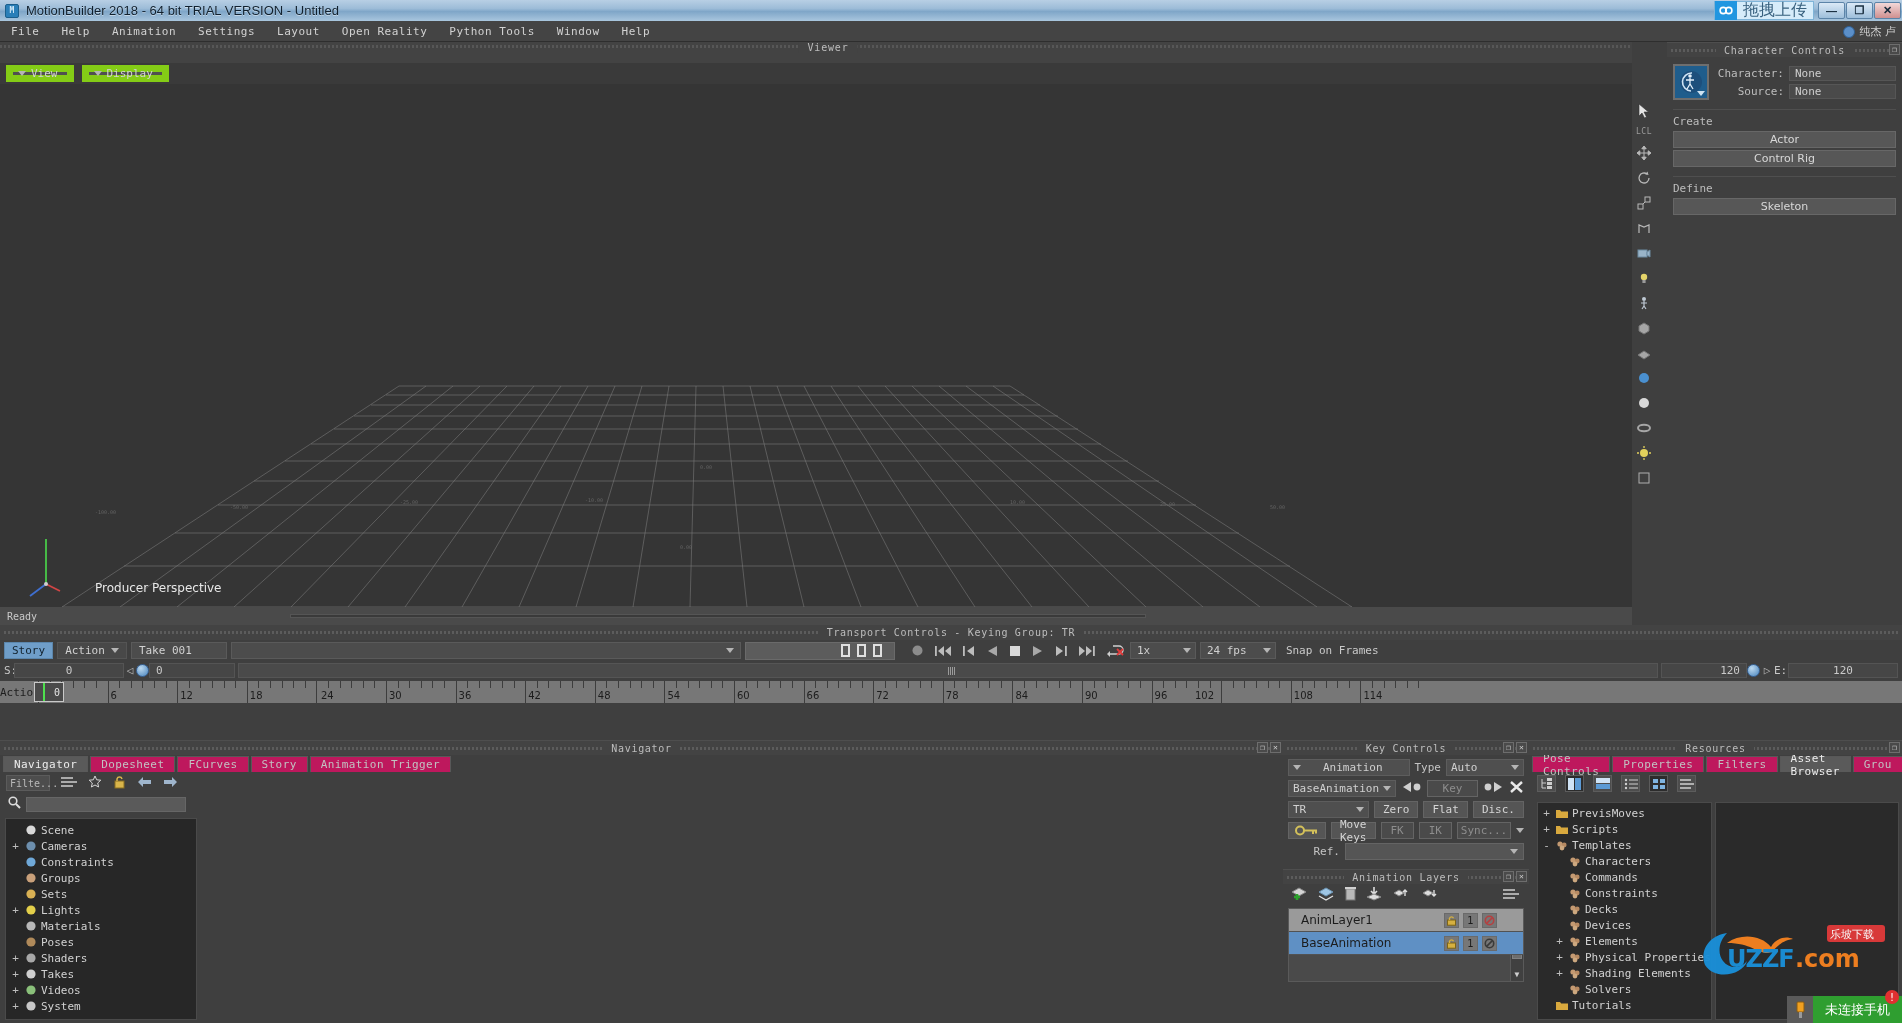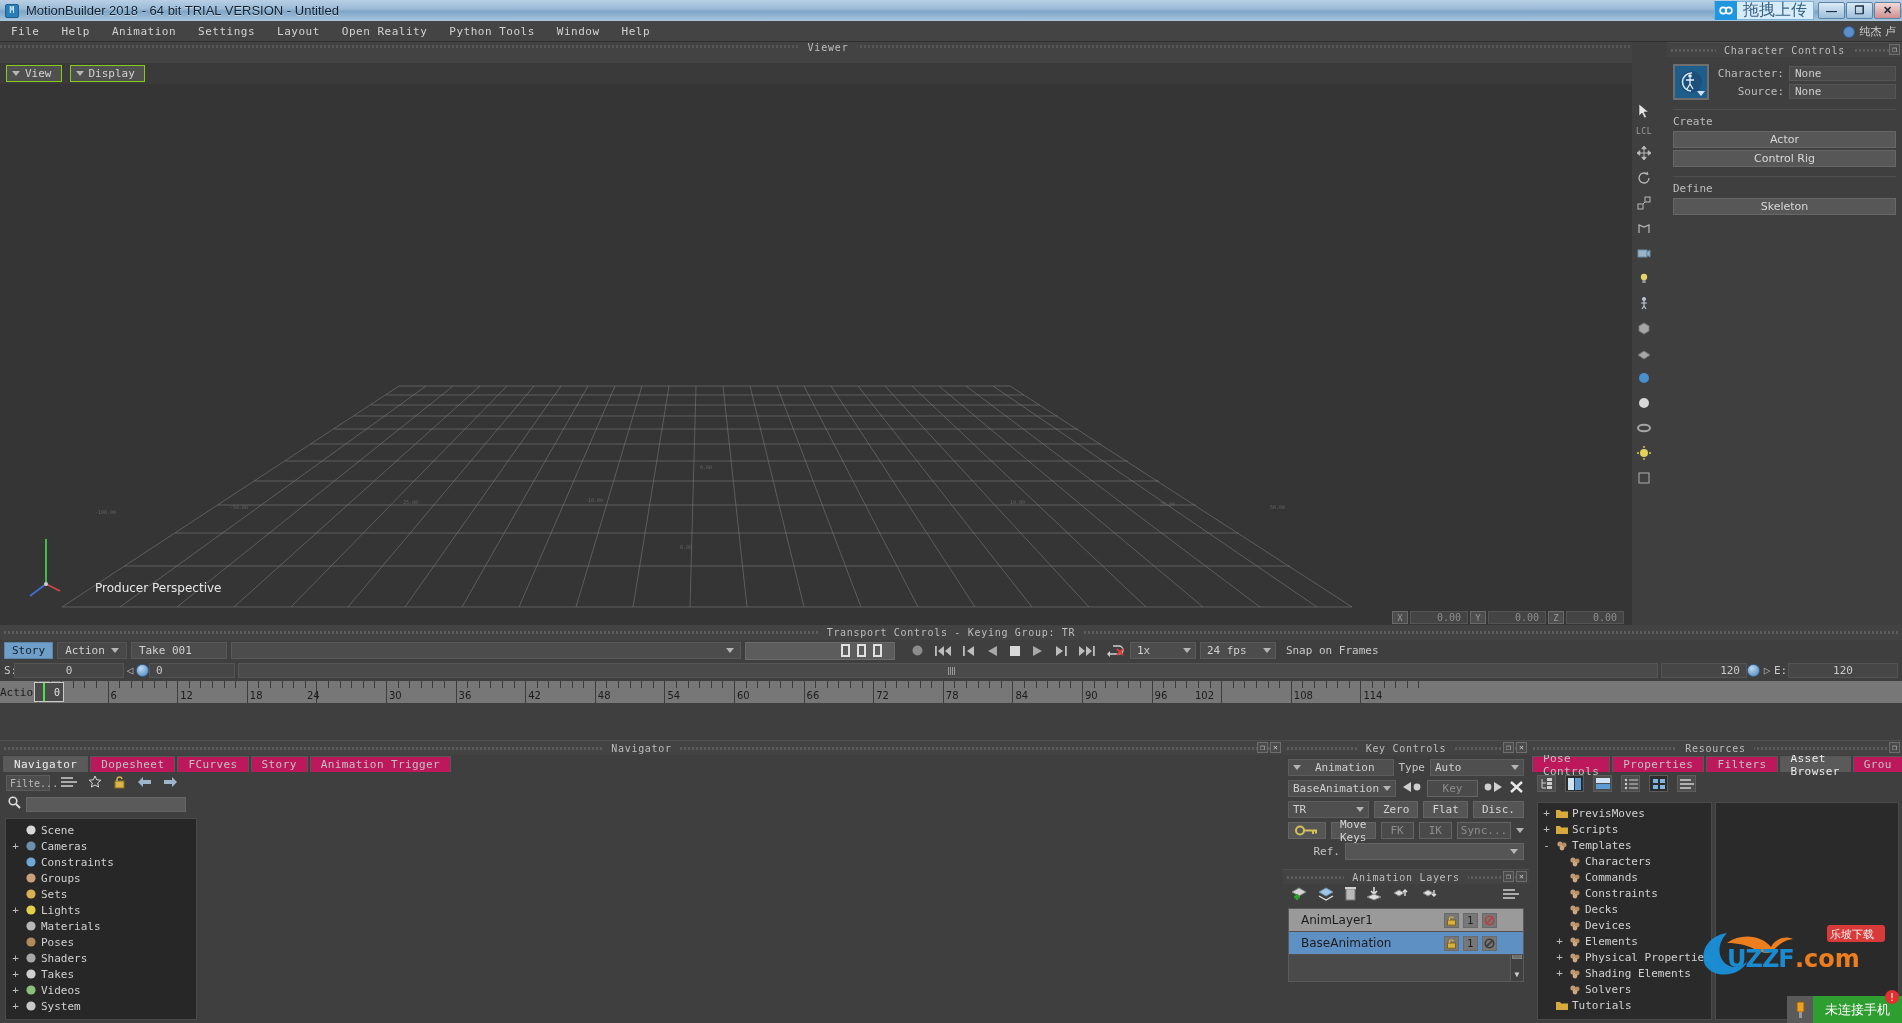--- a/index.html
+++ b/index.html
@@ -75,21 +75,21 @@
 
   
   .viewer-wrap{position:absolute;left:0;top:42px;width:1656px;height:583px;background:#3a3a3a;}
   .viewer-toolbar{height:21px;background:#434343;position:relative;}
   .vt-grip{position:absolute;left:0;right:0;top:3px;height:3px;
     background-image:repeating-linear-gradient(to right,#575757 0 2px,transparent 2px 4px);}
   .vt-title{position:absolute;left:50%;top:0px;transform:translateX(-50%);
     background:#434343;padding:0 9px;font-size:10px;color:#bdbdbd;letter-spacing:.8px;}
   .vt-left{position:absolute;left:6px;top:23px;display:flex;gap:8px;}
   .drop{
-    height:17px;background:#505050;border:1px solid #84cc16;
+    height:17px;background:#505050;border:7px solid #84cc16;
     display:flex;align-items:center;padding:0 9px 0 5px;gap:5px;
     font-size:11px;color:#d2d2d2;
   }
   .caret{width:0;height:0;border-left:4px solid transparent;border-right:4px solid transparent;
     border-top:5px solid #b5b5b5;}
   .vt-center{position:absolute;left:744px;top:58px;display:flex;gap:13px;align-items:center;}
   .vt-center svg{display:block;}
   .vt-right{position:absolute;right:40px;top:58px;display:flex;gap:6px;align-items:center;}
 
   .canvas3d{
@@ -425,20 +425,24 @@
       <div class="coordbar">
         <div class="cl">X</div>
         <div class="cv">0.00</div>
         <div class="cl">Y</div>
         <div class="cv">0.00</div>
         <div class="cl">Z</div>
         <div class="cv">0.00</div>
       </div>
     </div>
 
+    <div class="statusbar">
+      <span>Ready</span>
+      <span class="prog"></span>
+    </div>
   </div>
 
   <div class="toolstrip">
     <span class="ts-ic">
         <svg width="13" height="15" viewBox="0 0 13 15">
           <path d="M1 1l9.5 8H6l2.5 5-2 1-2.5-5L1 13z" fill="#e6e6e6" stroke="#333" stroke-width=".6"></path>
         </svg>
       </span>
     <span class="ts-lbl">LCL</span>
     <span class="ts-ic">
@@ -681,21 +685,21 @@
           <div class="rtick" style="left: 223.6px; height: 7px;"></div>
           <div class="rtick" style="left: 235.2px; height: 7px;"></div>
           <div class="rtick" style="left: 246.8px; height: 22px;"></div>
           <div class="rnum" style="left: 249.8px;">18</div>
           <div class="rtick" style="left: 258.4px; height: 7px;"></div>
           <div class="rtick" style="left: 270px; height: 7px;"></div>
           <div class="rtick" style="left: 281.6px; height: 7px;"></div>
           <div class="rtick" style="left: 293.2px; height: 7px;"></div>
           <div class="rtick" style="left: 304.8px; height: 7px;"></div>
           <div class="rtick" style="left: 316.4px; height: 22px;"></div>
-          <div class="rnum" style="left: 307px;">24</div>
+          <div class="rnum" style="left: 321px;">24</div>
           <div class="rtick" style="left: 328px; height: 7px;"></div>
           <div class="rtick" style="left: 339.6px; height: 7px;"></div>
           <div class="rtick" style="left: 351.2px; height: 7px;"></div>
           <div class="rtick" style="left: 362.8px; height: 7px;"></div>
           <div class="rtick" style="left: 374.4px; height: 7px;"></div>
           <div class="rtick" style="left: 386px; height: 22px;"></div>
           <div class="rnum" style="left: 389px;">30</div>
           <div class="rtick" style="left: 397.6px; height: 7px;"></div>
           <div class="rtick" style="left: 409.2px; height: 7px;"></div>
           <div class="rtick" style="left: 420.8px; height: 7px;"></div>
@@ -971,21 +975,21 @@
         <div class="pbtn">✕</div>
       </div>
     </div>
     <div class="kc-grid">
       <div class="kc-line">
         <div class="kc-drop" style="flex:1">
           <span class="caret"></span>
           <span style="flex:1;text-align:center">Animation</span>
         </div>
         <span class="kc-lbl">Type</span>
-        <div class="kc-drop" style="width:94px">
+        <div class="kc-drop" style="width:78px">
           <span>Auto</span>
           <span class="caret"></span>
         </div>
       </div>
       <div class="kc-line">
         <div class="kc-drop" style="width:108px">
           <span>BaseAnimation</span>
           <span class="caret"></span>
         </div>
         <span><svg width="21" height="12" viewBox="0 0 21 12">

